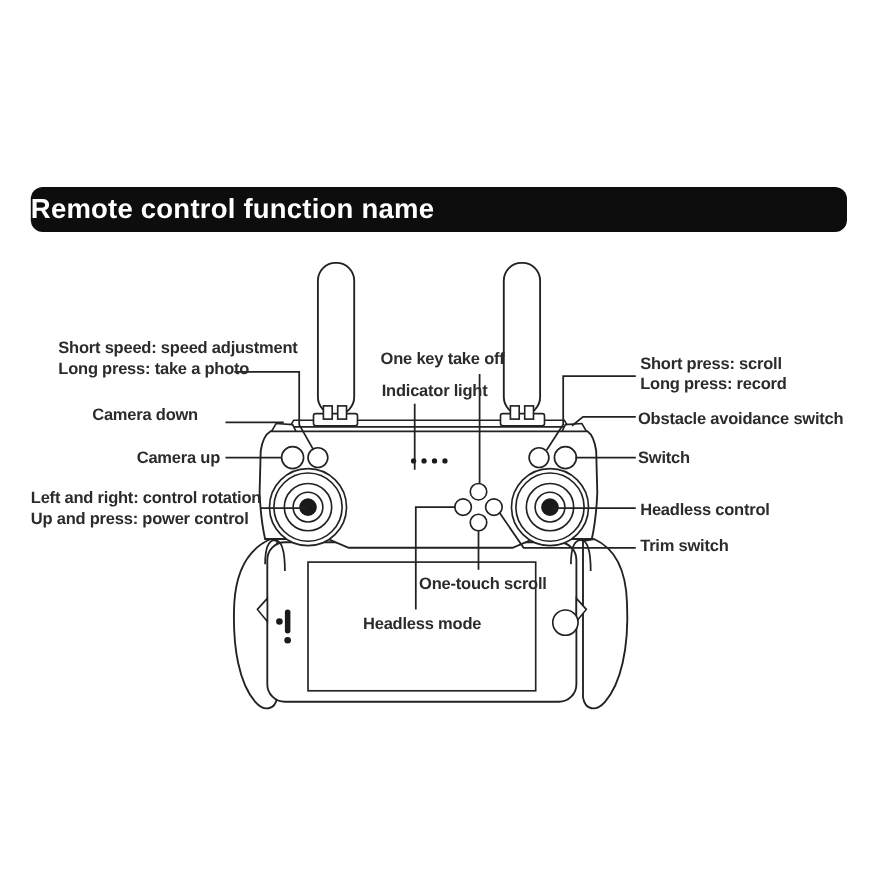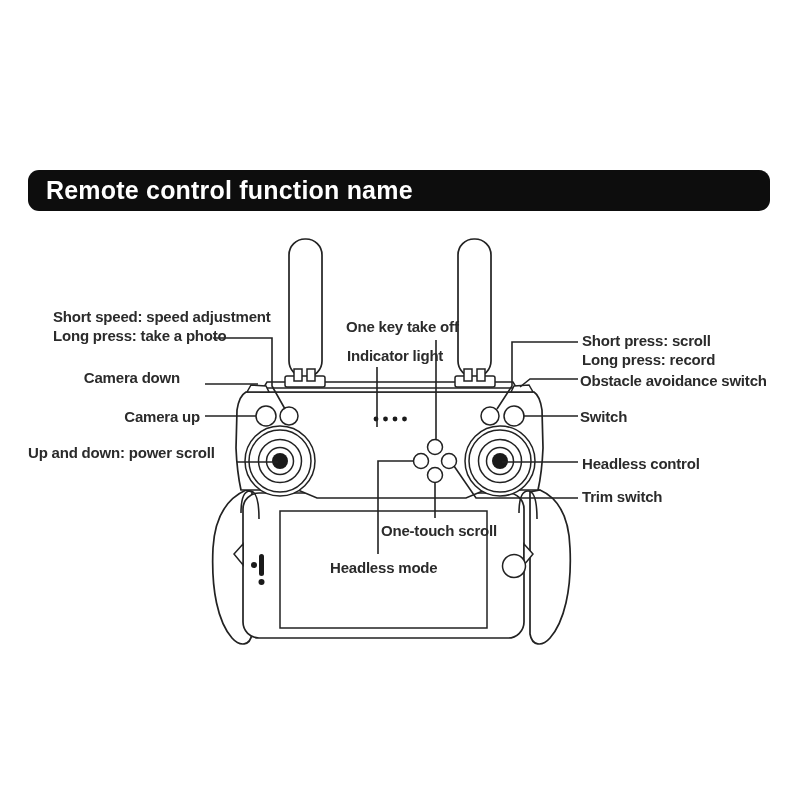--- a/index.html
+++ b/index.html
@@ -1,20 +1,20 @@
 <!DOCTYPE html>
 <html><head>
 <meta charset="utf-8">
 <style>
   html,body{margin:0;padding:0;background:#ffffff;}
   #page{position:relative;width:800px;height:800px;background:#ffffff;overflow:hidden;
         font-family:"Liberation Sans", sans-serif;}
   .banner{position:absolute;left:28px;top:170px;width:742px;height:41px;
           background:#0d0d0d;border-radius:11px;display:flex;align-items:center;}
-  .banner span{color:#ffffff;font-size:25px;font-weight:600;padding-left:18px;
+  .banner span{color:#ffffff;font-size:25px;font-weight:600;padding-left:0;
                letter-spacing:0.2px;white-space:nowrap;}
   .lbl{position:absolute;color:#2b2b2b;font-size:15px;font-weight:700;
        line-height:19px;white-space:nowrap;letter-spacing:-0.2px;}
   .lbl.right-align{text-align:right;}
   svg{position:absolute;left:0;top:0;}
   .ln{stroke:#222222;stroke-width:1.6;fill:none;}
   .shape{stroke:#222222;stroke-width:1.7;fill:#ffffff;}
   .thin{stroke:#222222;stroke-width:1.5;fill:#ffffff;}
   .solid{fill:#1a1a1a;stroke:none;}
 </style>
@@ -110,32 +110,33 @@
   <div class="lbl" style="left:53px;top:307px;">
     <span style="display:block">Short speed: speed adjustment</span>
     <span style="display:block">Long press: take a photo</span>
   </div>
 
   <div class="lbl right-align" style="right:620px;top:368px;">Camera down</div>
 
   <div class="lbl right-align" style="right:600px;top:407px;">Camera up</div>
 
   <div class="lbl" style="left:28px;top:443px;">
-    <span style="display:block">Up and down: power scroll</span>
+    <span style="display:block">Left and right: control rotation</span>
+    <span style="display:block">Up and press: power control</span>
   </div>
 
   <div class="lbl" style="left:346px;top:317px;">One key take off</div>
 
   <div class="lbl" style="left:326px;top:346px;margin-left:21px;">Indicator light</div>
 
   <div class="lbl" style="left:381px;top:521px;">One-touch scroll</div>
 
   <div class="lbl" style="left:330px;top:558px;">Headless mode</div>
 
-  <div class="lbl" style="left:582px;top:321px;margin-top:10px;">
+  <div class="lbl" style="left:582px;top:321px;">
     <span style="display:block">Short press: scroll</span>
     <span style="display:block">Long press: record</span>
   </div>
 
   <div class="lbl" style="left:580px;top:371px;">Obstacle avoidance switch</div>
 
   <div class="lbl" style="left:580px;top:407px;">Switch</div>
 
   <div class="lbl" style="left:582px;top:454px;">Headless control</div>
 

